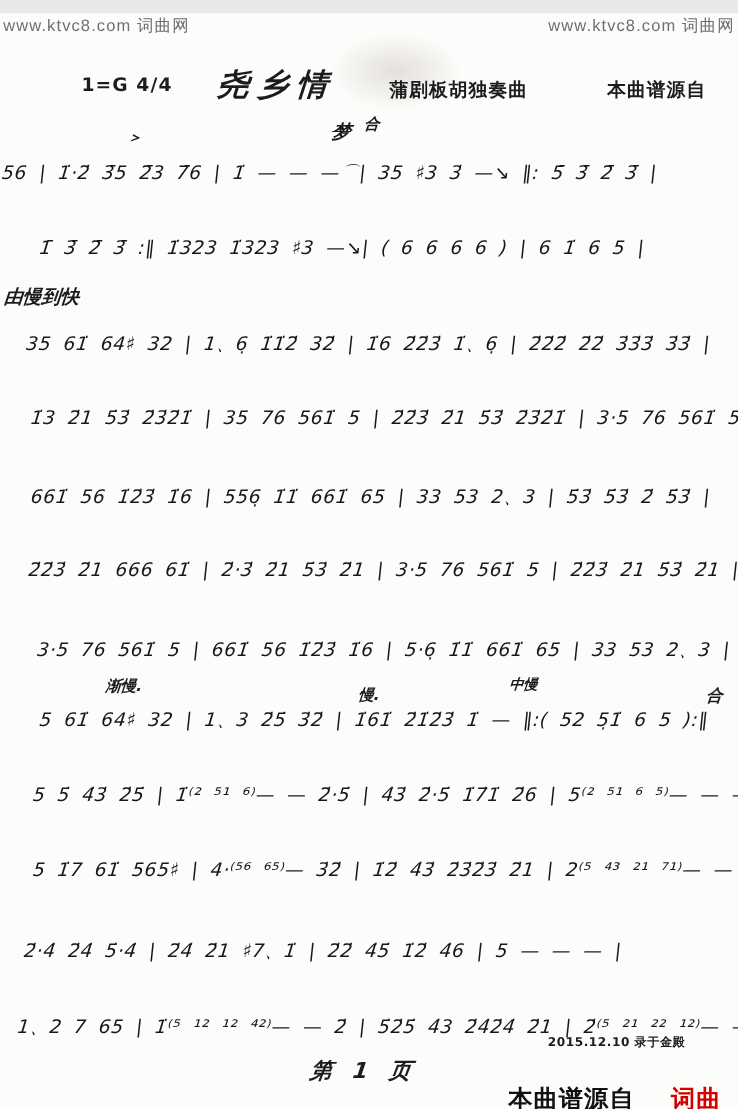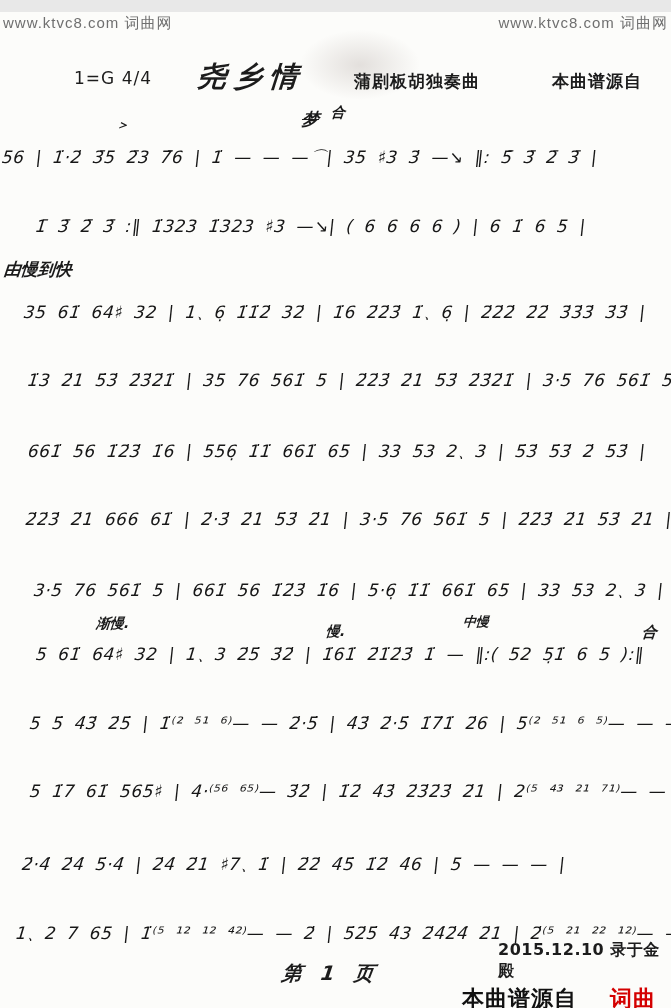--- a/index.html
+++ b/index.html
@@ -15,21 +15,21 @@
   .watermark{
     position:absolute;top:2px;
     font-family:"Liberation Sans", sans-serif;
     font-size:15px;color:#6f6f6f;letter-spacing:1px;
     white-space:nowrap;
   }
   .wm-left{left:3px;}
   .wm-right{right:3px;}
   .keytime{
     position:absolute;left:74px;top:56px;
-    font-size:17px;font-weight:normal;letter-spacing:1px;
+    font-size:17px;font-weight:bold;letter-spacing:1px;
     font-family:"DejaVu Sans", sans-serif;
   }
   .title{
     position:absolute;left:198px;top:46px;
     font-size:28px;font-weight:bold;font-style:italic;
     letter-spacing:8px;transform:skewX(-4deg);
   }
   .genre{
     position:absolute;left:354px;top:58px;
     font-size:17px;font-weight:bold;letter-spacing:1px;text-align:right;
@@ -71,21 +71,21 @@
   .accent{left:116px;top:104px;font-size:13px;}
   .crossed{left:302px;top:96px;font-size:17px;text-decoration:line-through;}
   .he1{left:331px;top:92px;}
   .slowfast{left:4px;top:246px;font-size:17px;}
   .rit{left:96px;top:603px;}
   .man{left:326px;top:611px;}
   .zhongman{left:463px;top:601px;font-size:13px;}
   .he2{left:642px;top:611px;font-size:15px;}
   .recnote{
     position:absolute;left:498px;top:928px;
-    font-size:16px;font-weight:bold;letter-spacing:0.5px;
+    font-size:11px;font-weight:bold;letter-spacing:0.5px;
   }
   .pagelabel{
     position:absolute;left:282px;top:948px;
     font-size:20px;font-style:italic;font-weight:bold;
     letter-spacing:6px;transform:skewX(-8deg);
   }
   .src-prefix{
     position:absolute;left:462px;top:972px;
     font-size:22px;font-weight:bold;letter-spacing:1px;
     color:#111;

